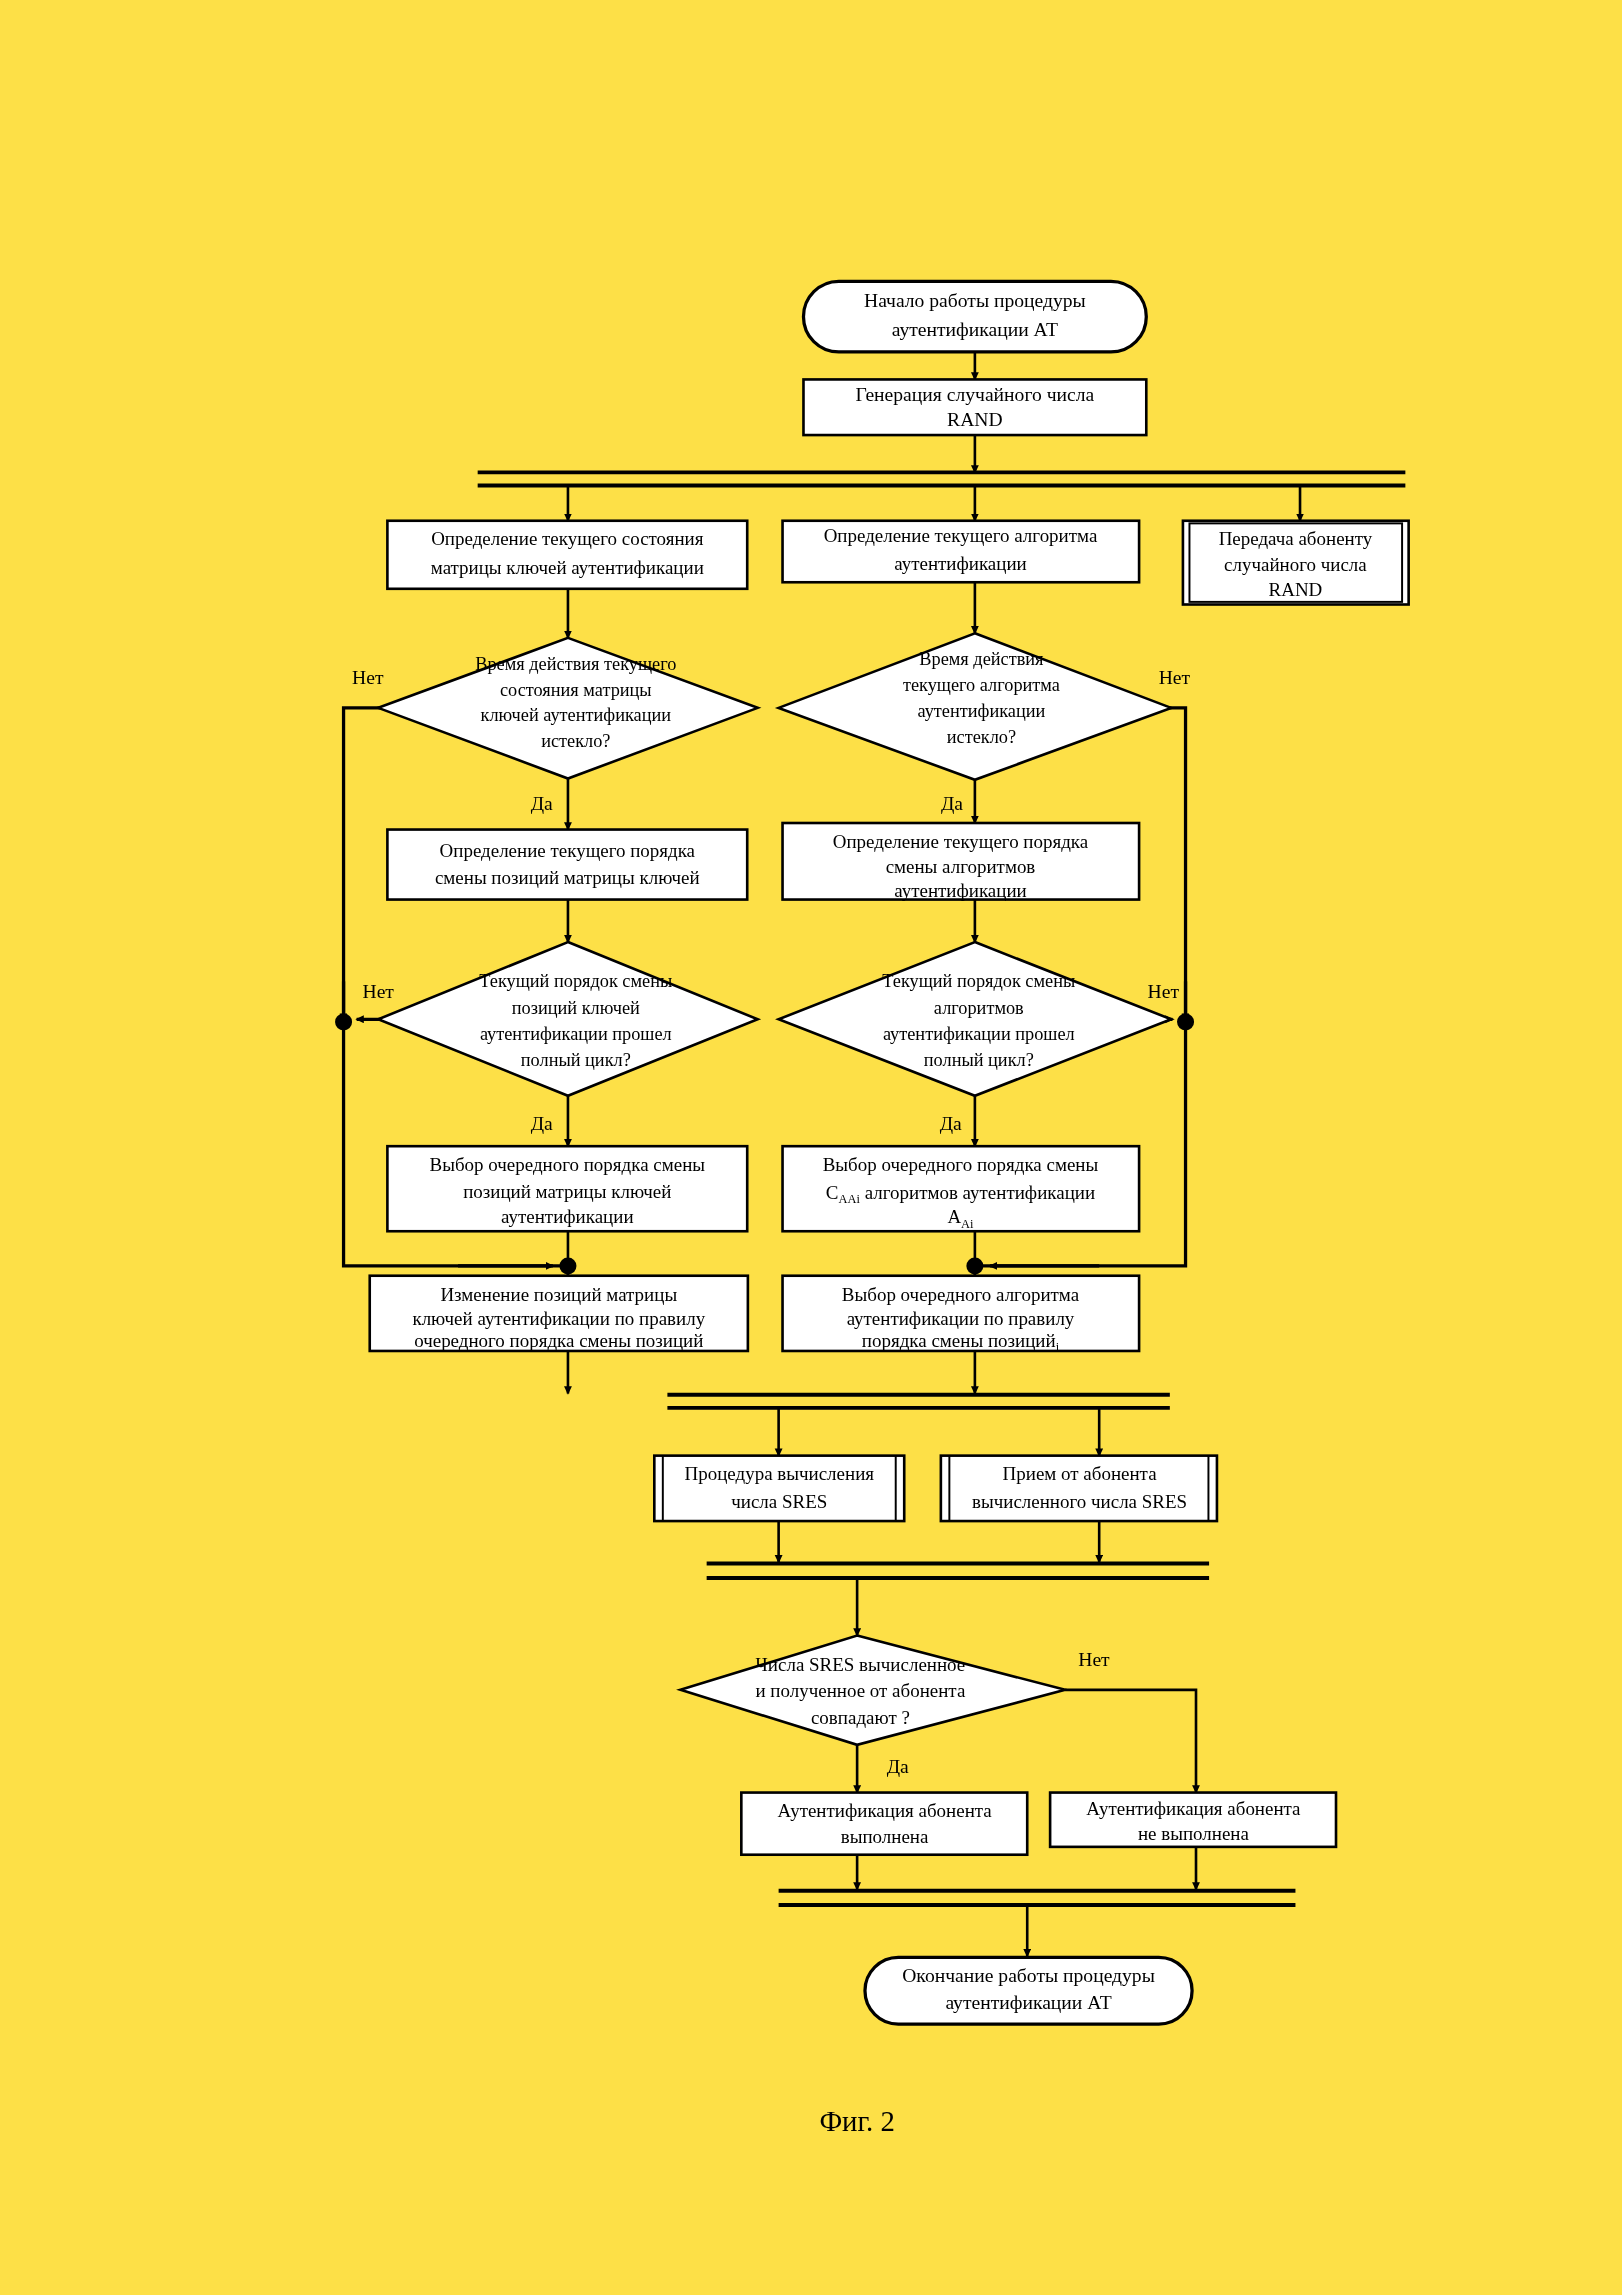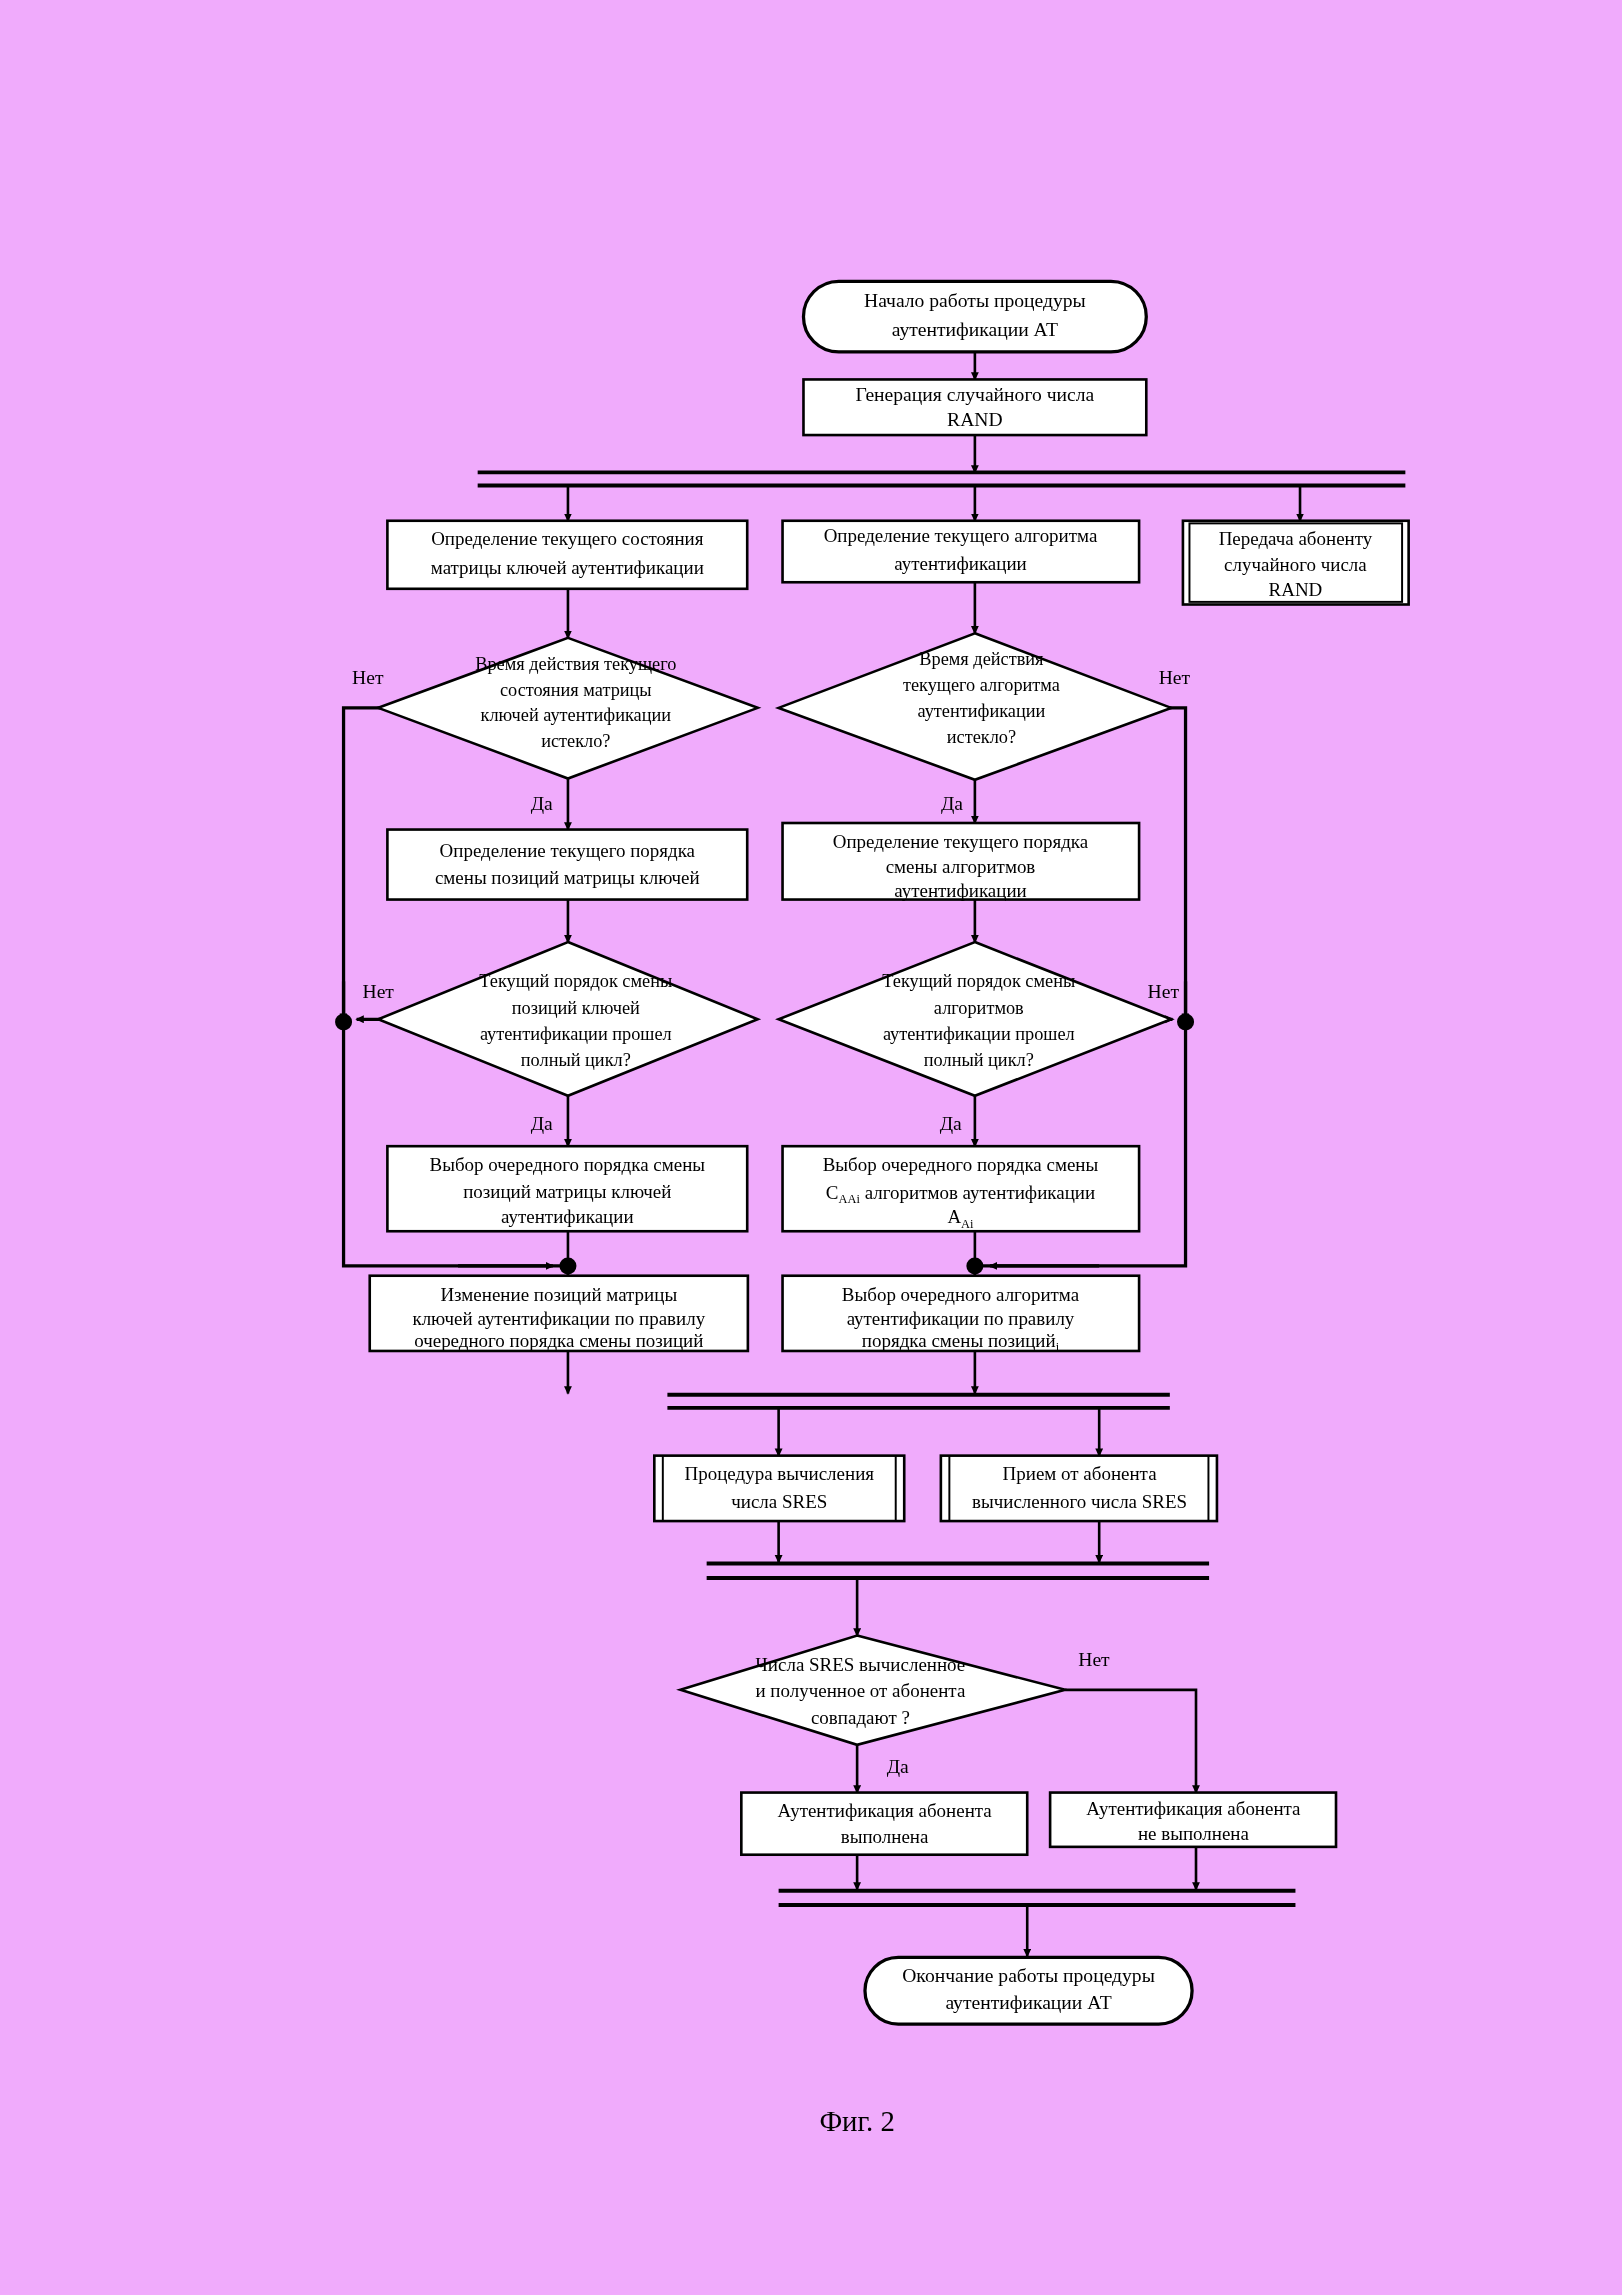--- a/index.html
+++ b/index.html
@@ -1,17 +1,17 @@
 <!DOCTYPE html>
 <html style="font-size:10.5px"><head>
 <meta charset="utf-8">
 <style>
   html,body{margin:0;padding:0;background:#ffffff;}
   body{font-family:"Liberation Serif", serif;}
-  #page{position:relative;width:1622px;height:2295px;background:#f0abfc;overflow:hidden;}
+  #page{position:relative;width:1622px;height:2295px;background:#fde047;overflow:hidden;}
   #fig{position:absolute;left:0;top:0;width:1622px;height:2295px;}
   .nodeText{font-family:"Liberation Serif", serif;fill:#000;text-anchor:middle;dominant-baseline:middle;}
   .t30{font-size:30px;}
   .t29{font-size:29px;}
   .t28{font-size:28px;}
   .lbl{font-family:"Liberation Serif", serif;font-size:30px;fill:#000;text-anchor:middle;}
   .cap{font-family:"Liberation Serif", serif;font-size:44px;fill:#000;text-anchor:middle;}
   .sub{font-size:19px;}
   .shape{fill:#ffffff;stroke:#000000;}
   .sw3{stroke-width:3;}

